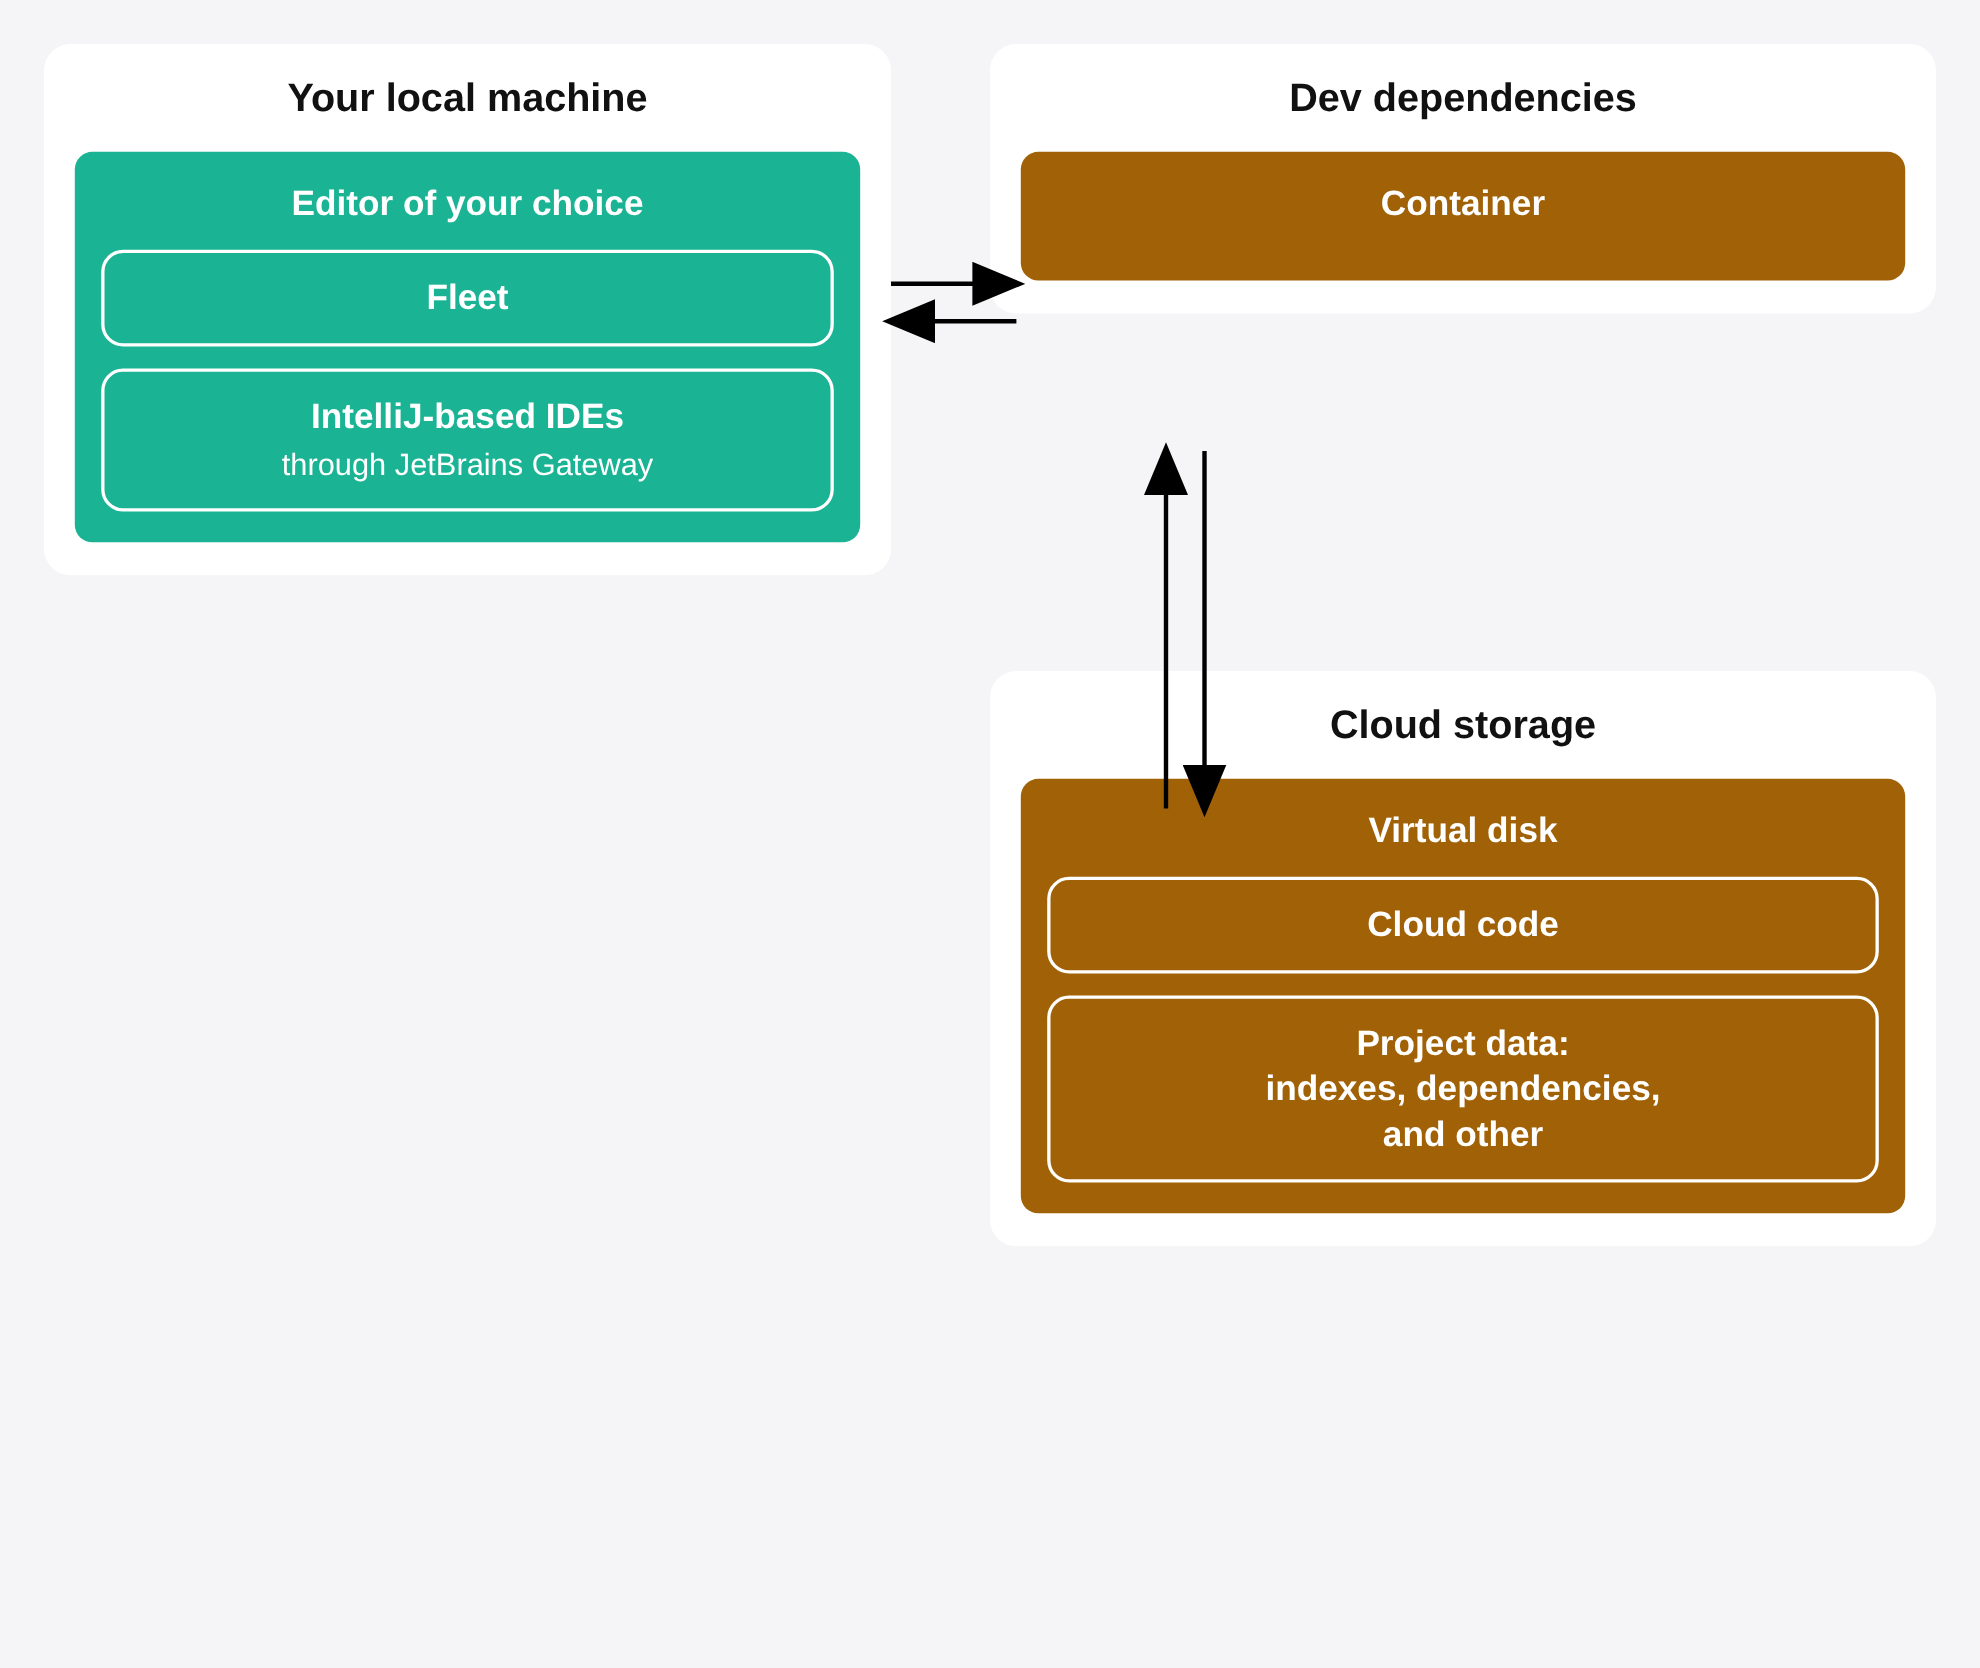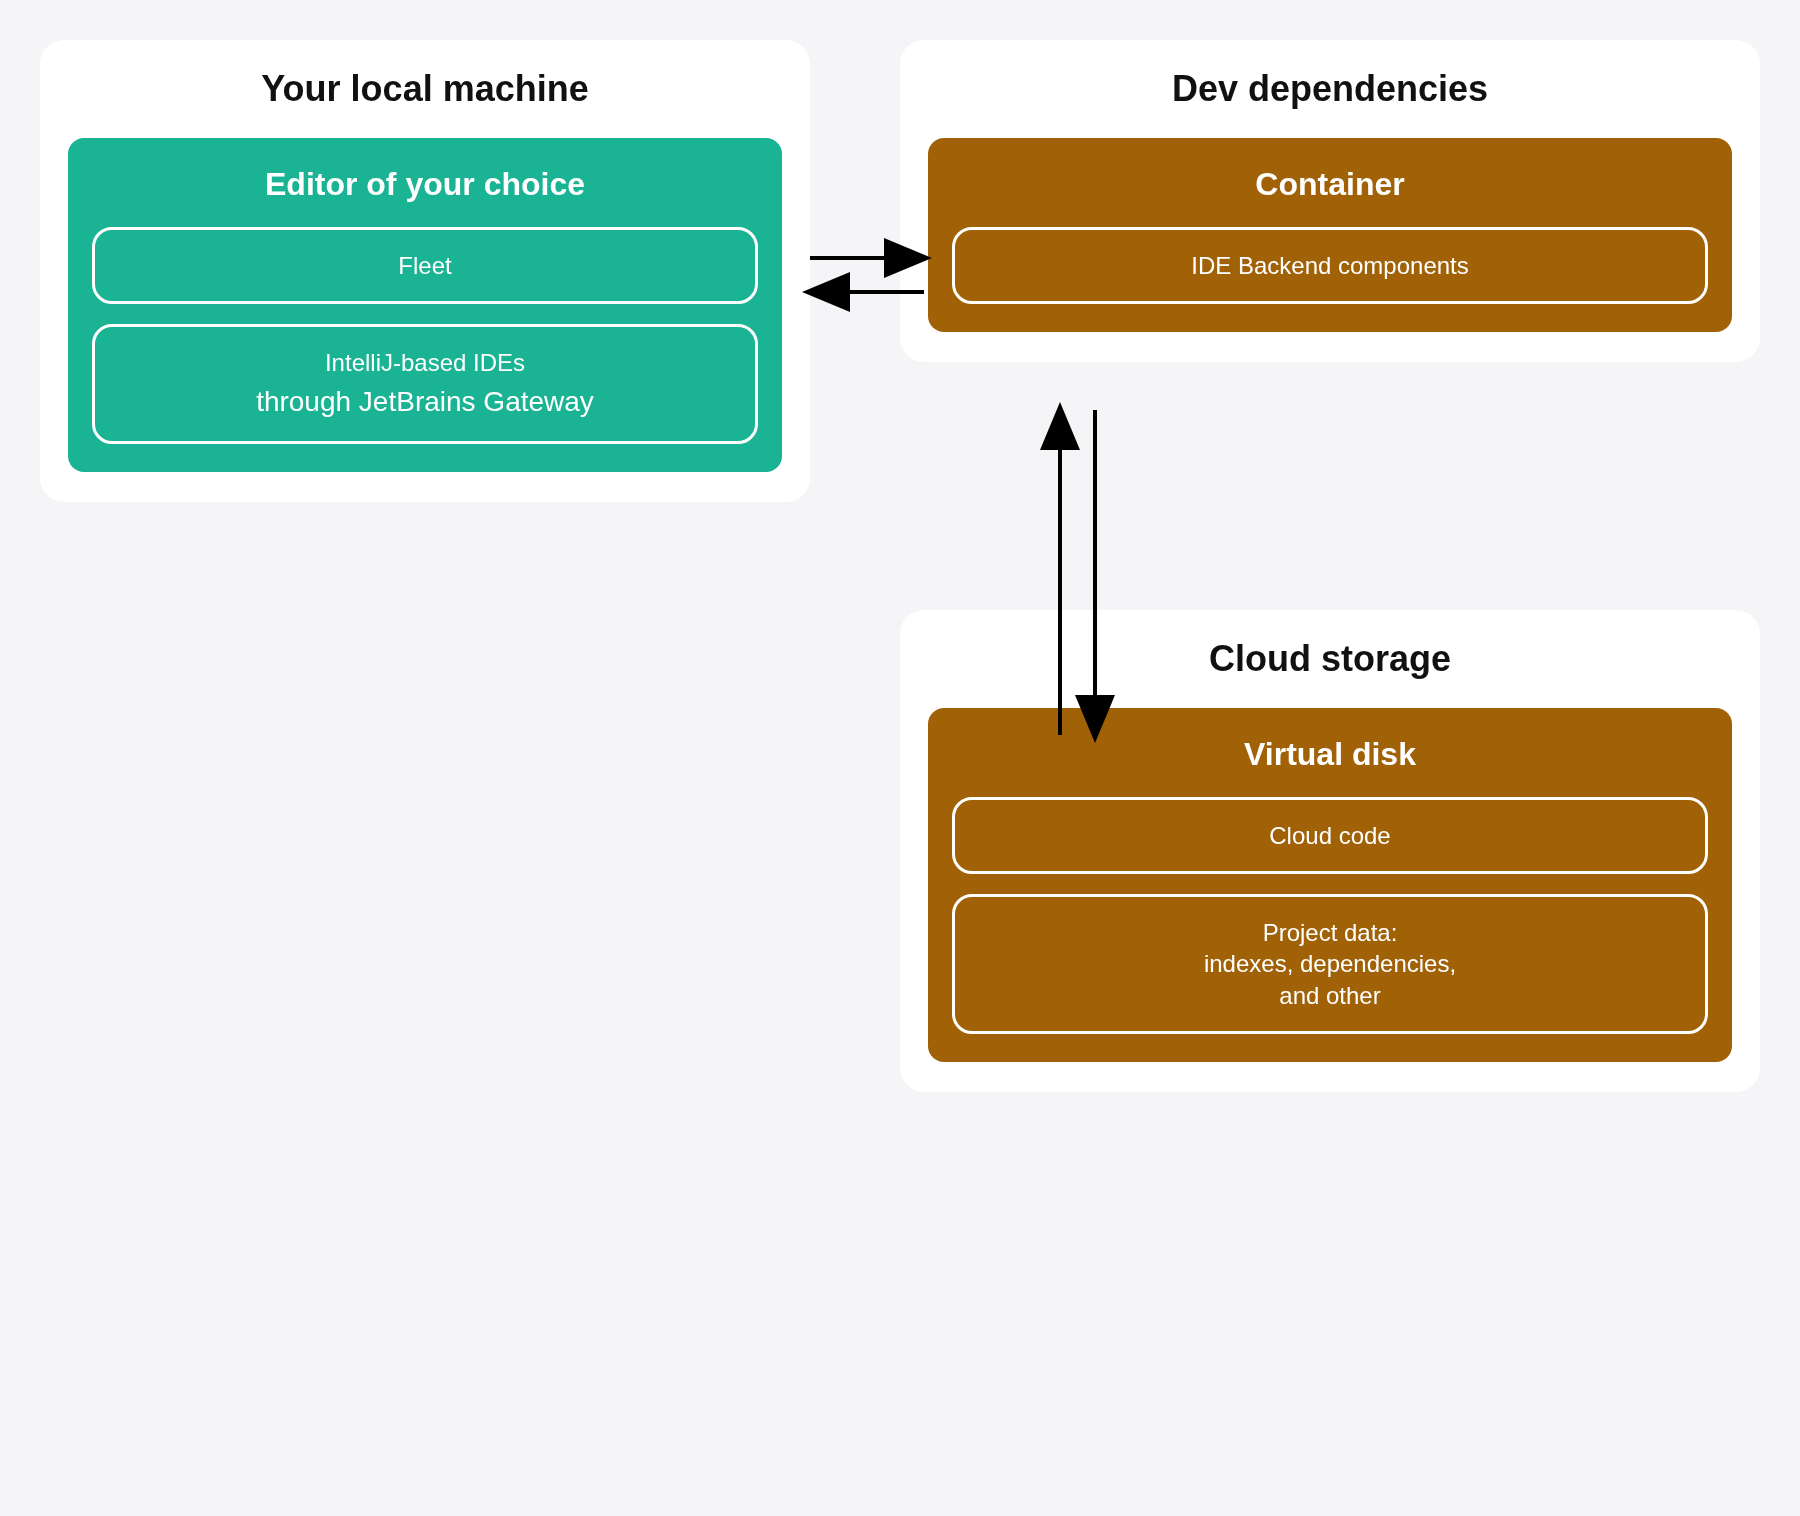--- a/index.html
+++ b/index.html
@@ -43,22 +43,22 @@
   }
   .pill {
     border: 3px solid #ffffff;
     border-radius: 20px;
     padding: 20px 18px;
     text-align: center;
     margin-bottom: 20px;
   }
   .pill:last-child { margin-bottom: 0; }
   .pill-title {
-    font-size: 24px;
-    font-weight: 400;
+    font-size: 32px;
+    font-weight: 700;
     line-height: 1.3;
   }
   .pill-sub {
     font-size: 28px;
     font-weight: 400;
     margin-top: 6px;
     line-height: 1.3;
   }
   
   #box-local { left: 0; top: 0; width: 770px; }
@@ -88,23 +88,20 @@
         <div class="pill-title">IntelliJ-based IDEs</div>
         <div class="pill-sub">through JetBrains Gateway</div>
       </div>
     </div>
   </div>
 
   <div id="box-dev" class="outer-box">
     <div class="outer-title">Dev dependencies</div>
     <div class="inner-panel blue">
       <div class="panel-title">Container</div>
-      <div class="pill">
-        <div class="pill-title">IDE Backend components</div>
-      </div>
     </div>
   </div>
 
   <div id="box-cloud" class="outer-box">
     <div class="outer-title">Cloud storage</div>
     <div class="inner-panel blue">
       <div class="panel-title">Virtual disk</div>
       <div class="pill">
         <div class="pill-title">Cloud code</div>
       </div>

